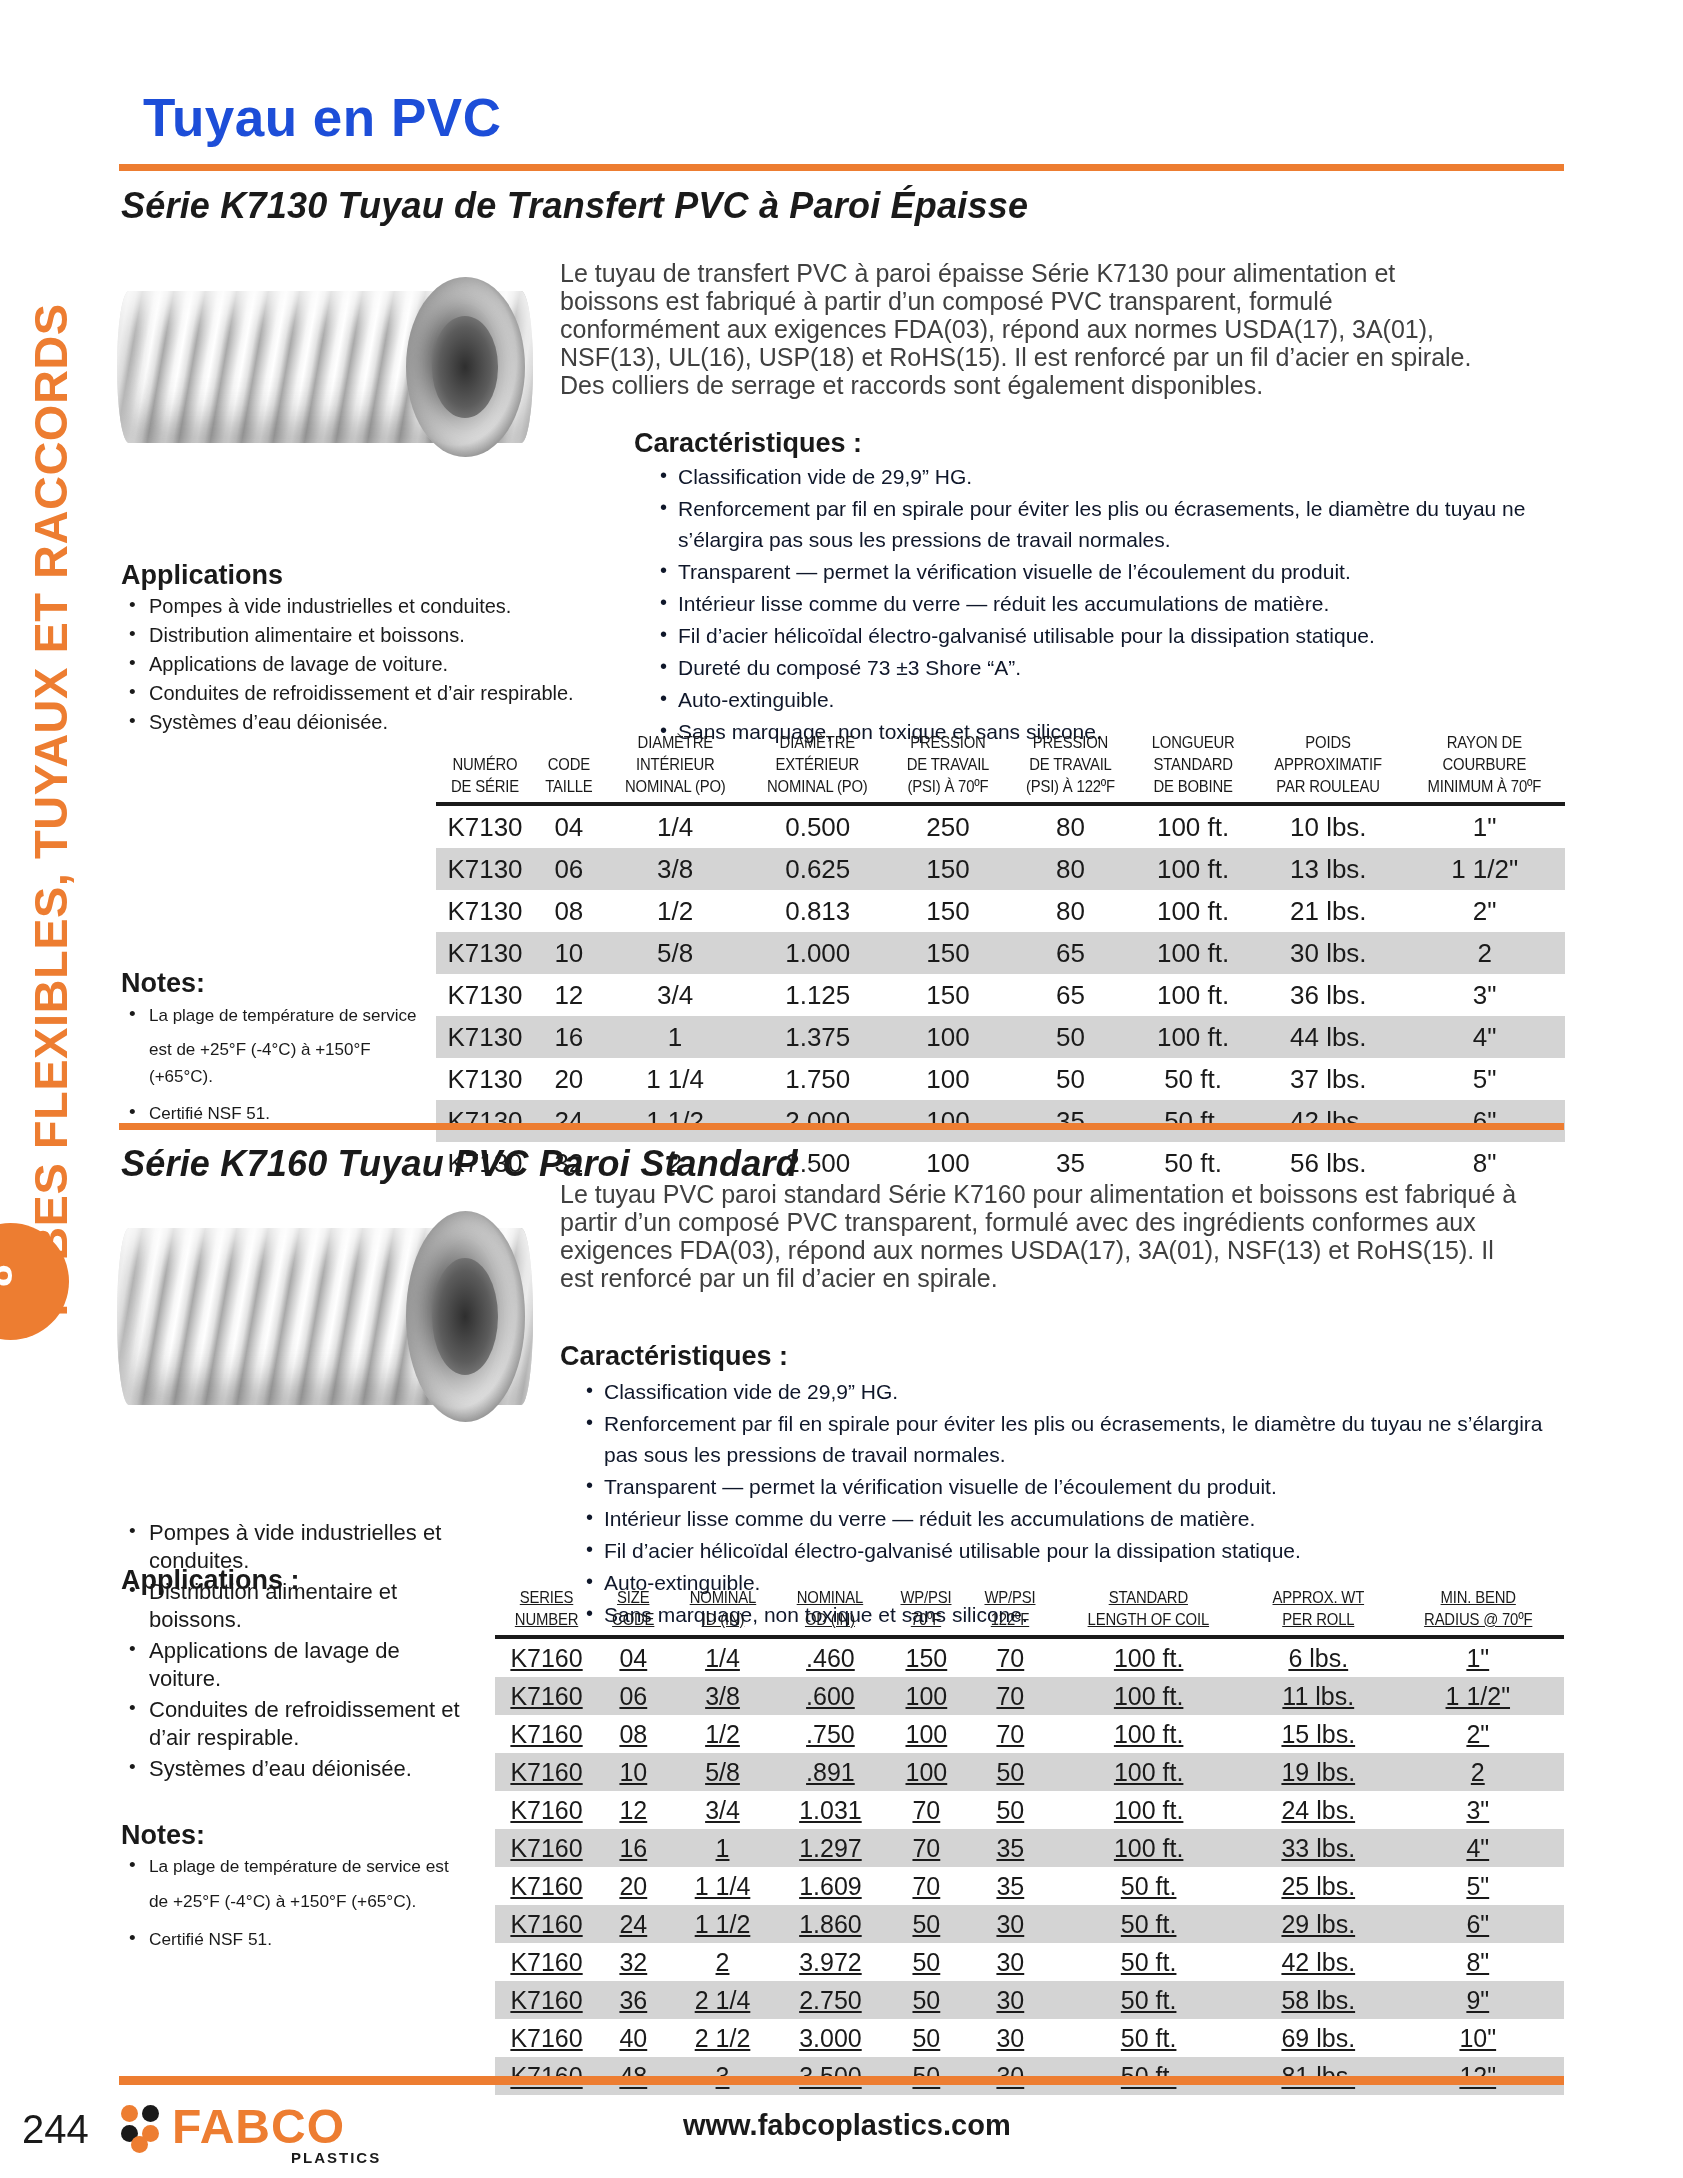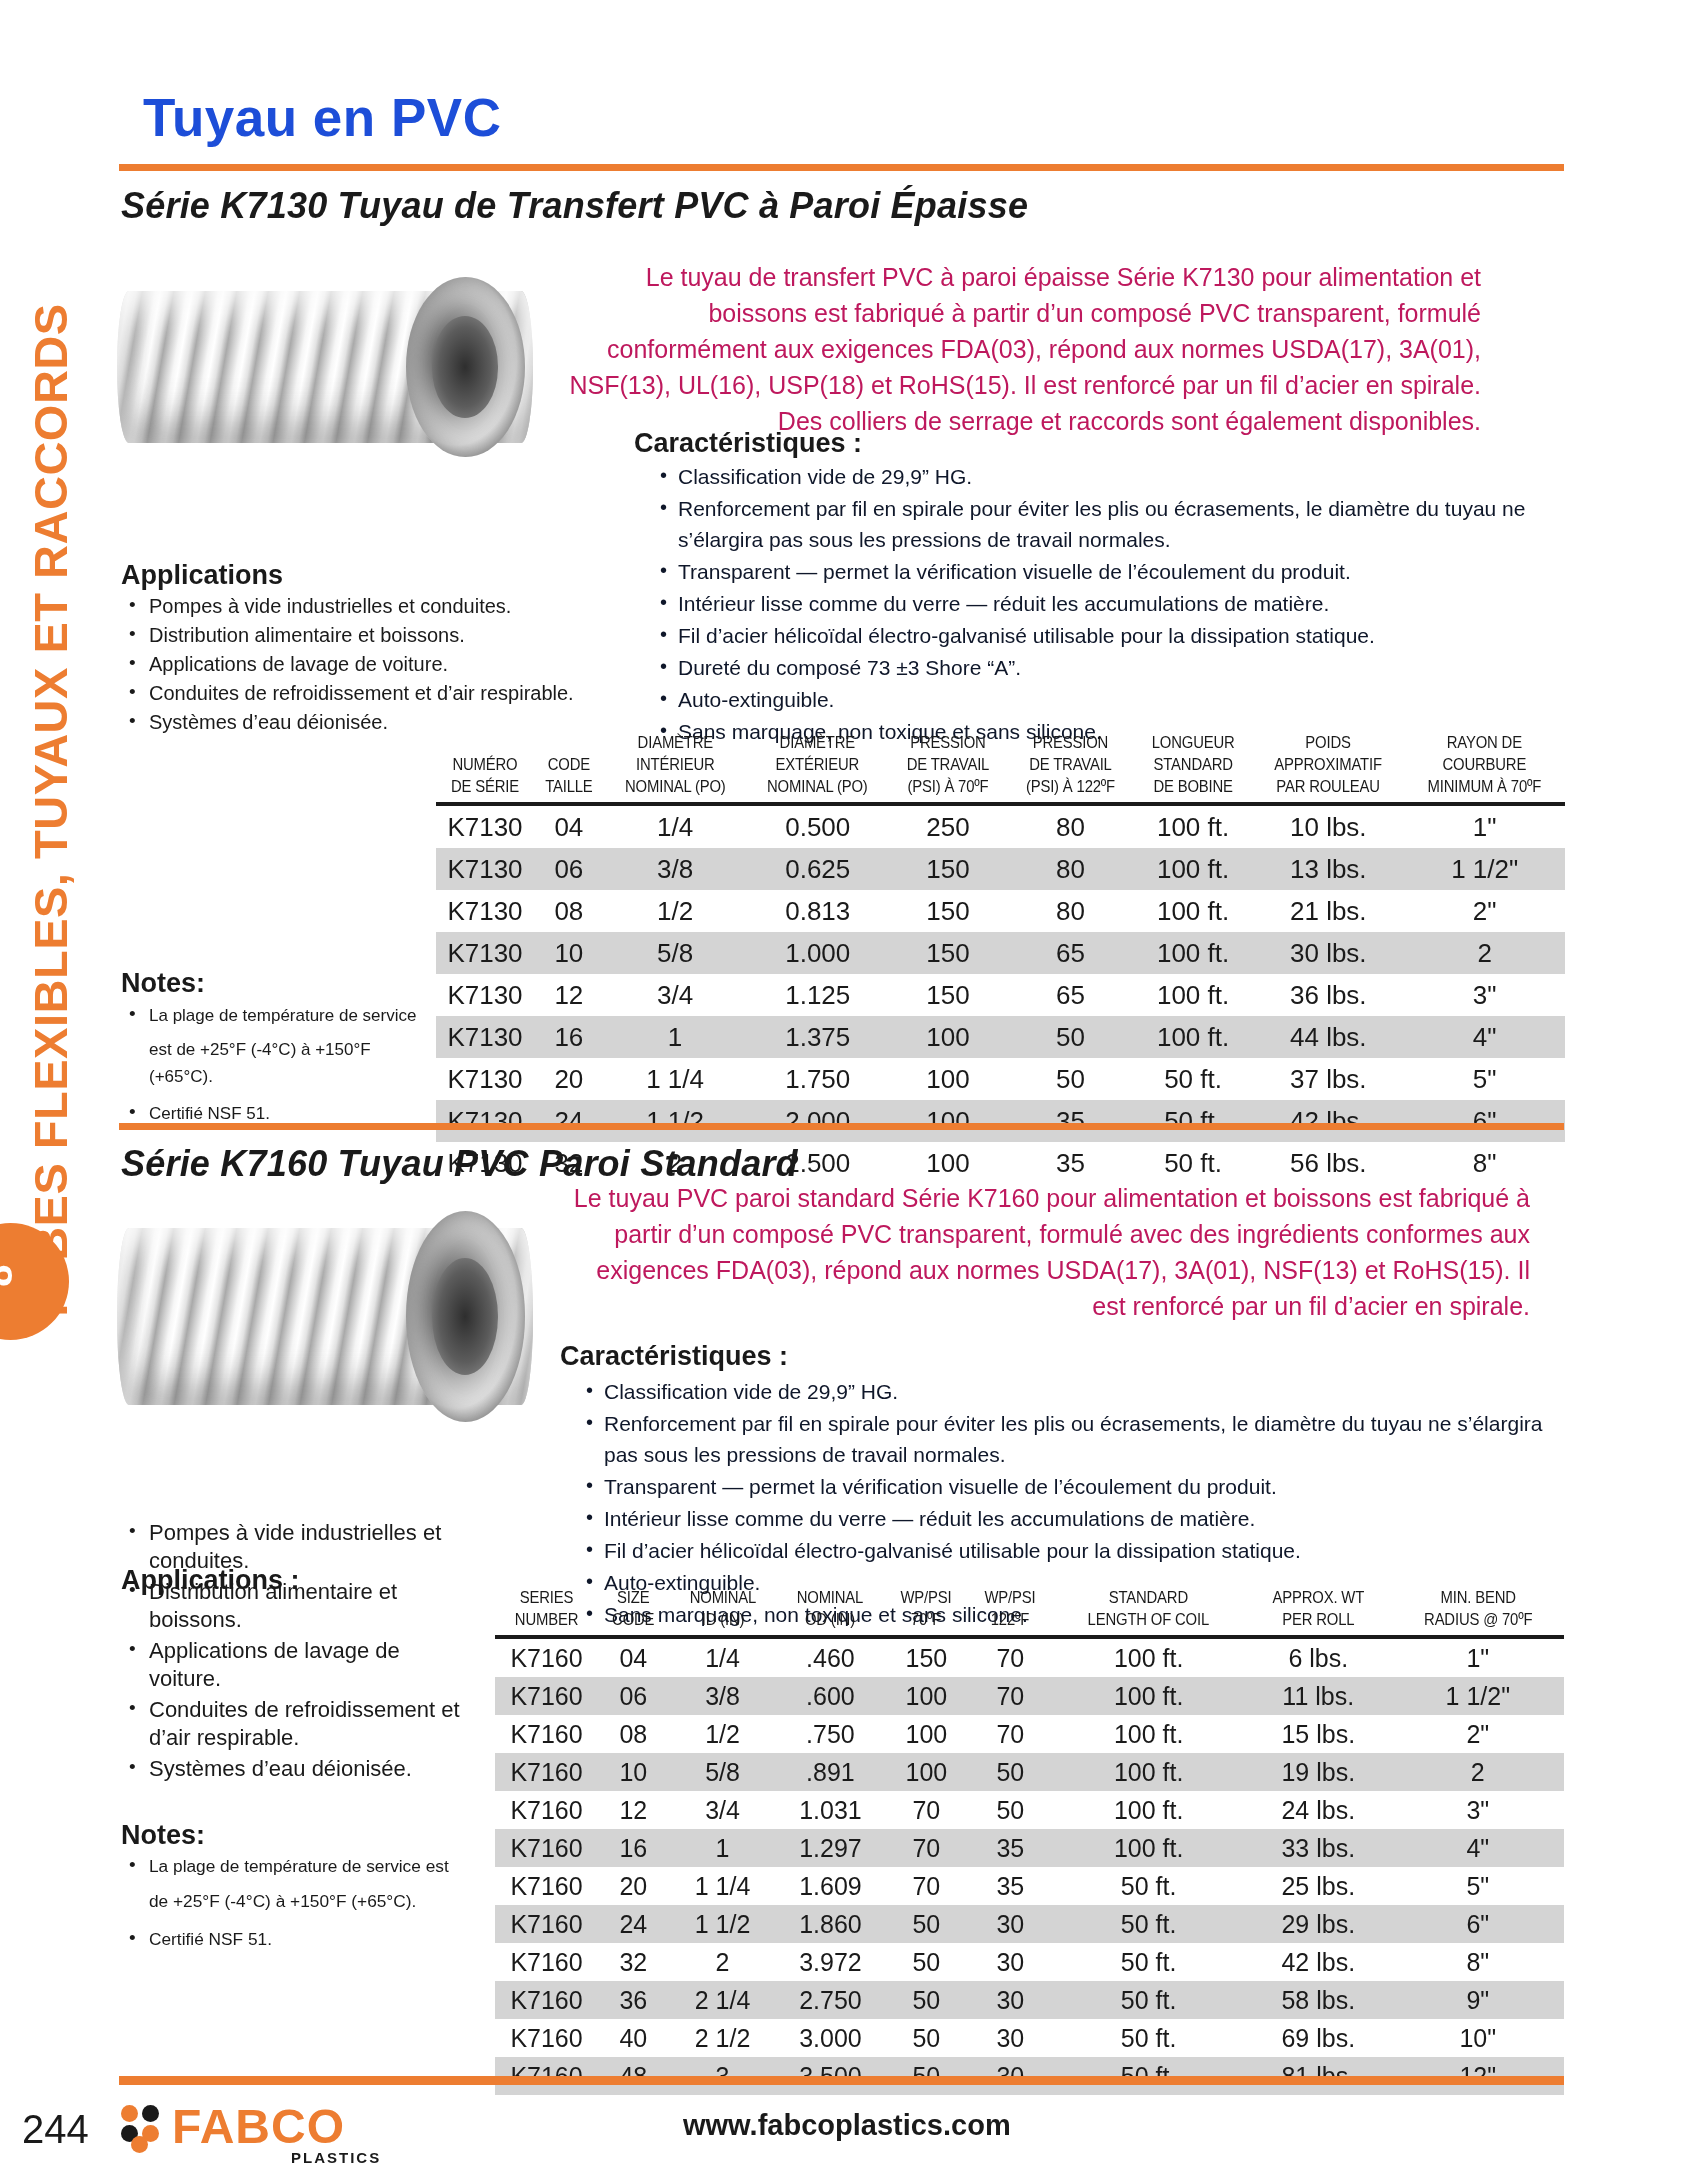--- a/index.html
+++ b/index.html
@@ -131,24 +131,23 @@
     width: 56%; height: 56%;
     border-radius: 50%;
     background: radial-gradient(ellipse at 50% 50%, #2e2e2e 0%, #5c5c5c 55%, #9a9a9a 100%);
   }
 
   
   .intro-para {
     position: absolute;
     font-family: "Liberation Sans Narrow", "Liberation Sans", sans-serif;
     font-size: 25px;
-    line-height: 36px;
-    color: #be185d;
-    font-stretch: condensed;
-    text-align: right;
+    line-height: 28px;
+    color: #404040;
+    font-stretch: condensed;
   }
   .sec1-para { left: 560px; top: 259px; width: 921px; }
   .sec2-para { left: 560px; top: 1180px; width: 970px; }
 
   .feat-title {
     position: absolute;
     font-family: "Liberation Sans Narrow", "Liberation Sans", sans-serif;
     font-weight: bold;
     font-size: 27px;
     color: #1a1a1a;
@@ -238,21 +237,21 @@
   .sec2-notes-list .sub { display: block; margin-top: 8px; }
 
   
   .spec-table {
     position: absolute;
     border-collapse: collapse;
     font-family: "Liberation Sans Narrow", "Liberation Sans", sans-serif;
     font-stretch: condensed;
   }
   .table-1 { left: 436px; top: 731px;  width: 1129px; }
-  .table-2 { left: 495px; top: 1586px; width: 1069px; }
+  .table-2 { left: 495px; top: 1586px; width: 1069px; text-decoration: underline; }
 
   .spec-table thead th {
     font-weight: normal;
     font-size: 17.3px;
     line-height: 22px;
     color: #1a1a1a;
     vertical-align: bottom;
     padding: 0 2px 5px 2px;
     letter-spacing: -0.2px;
     white-space: pre-line;

